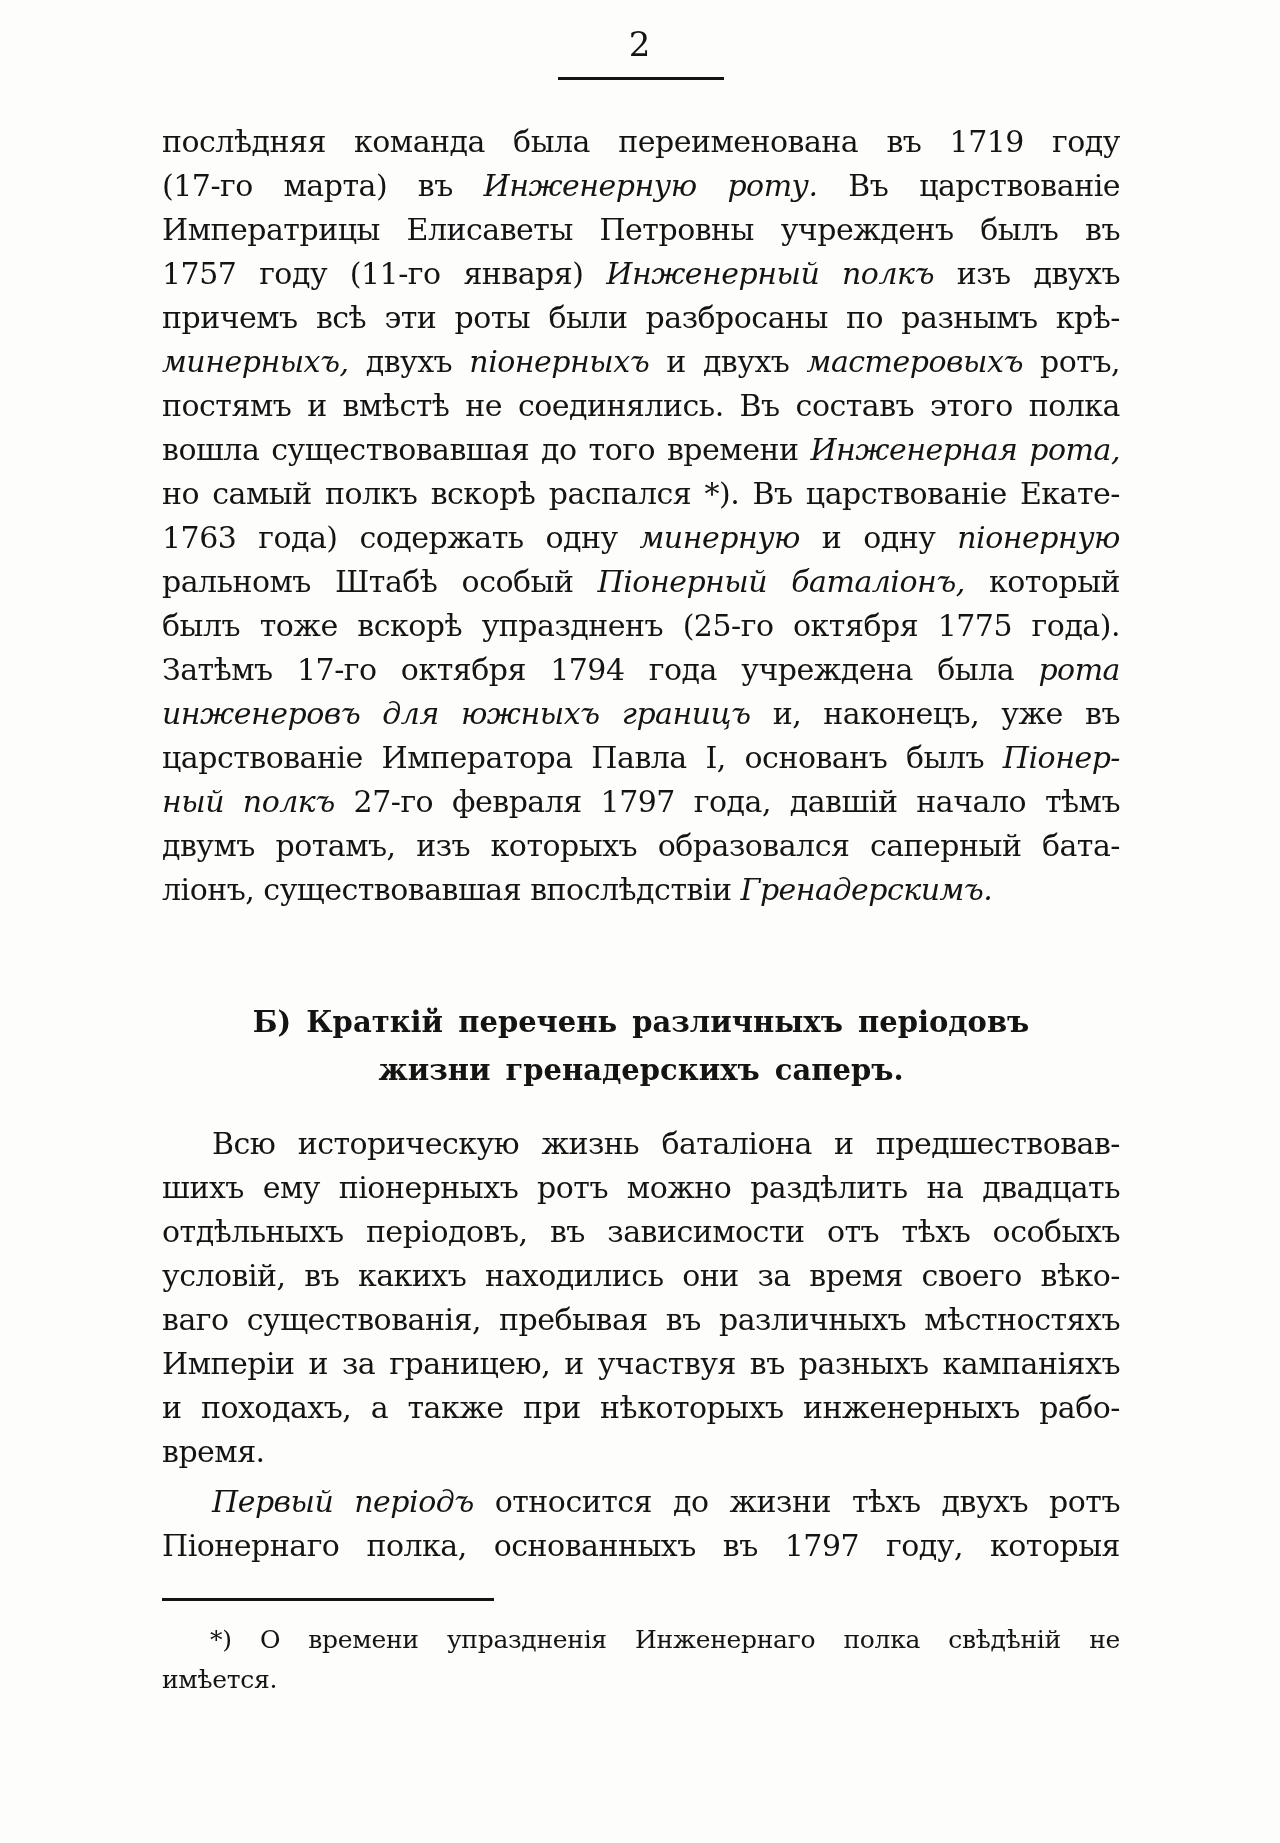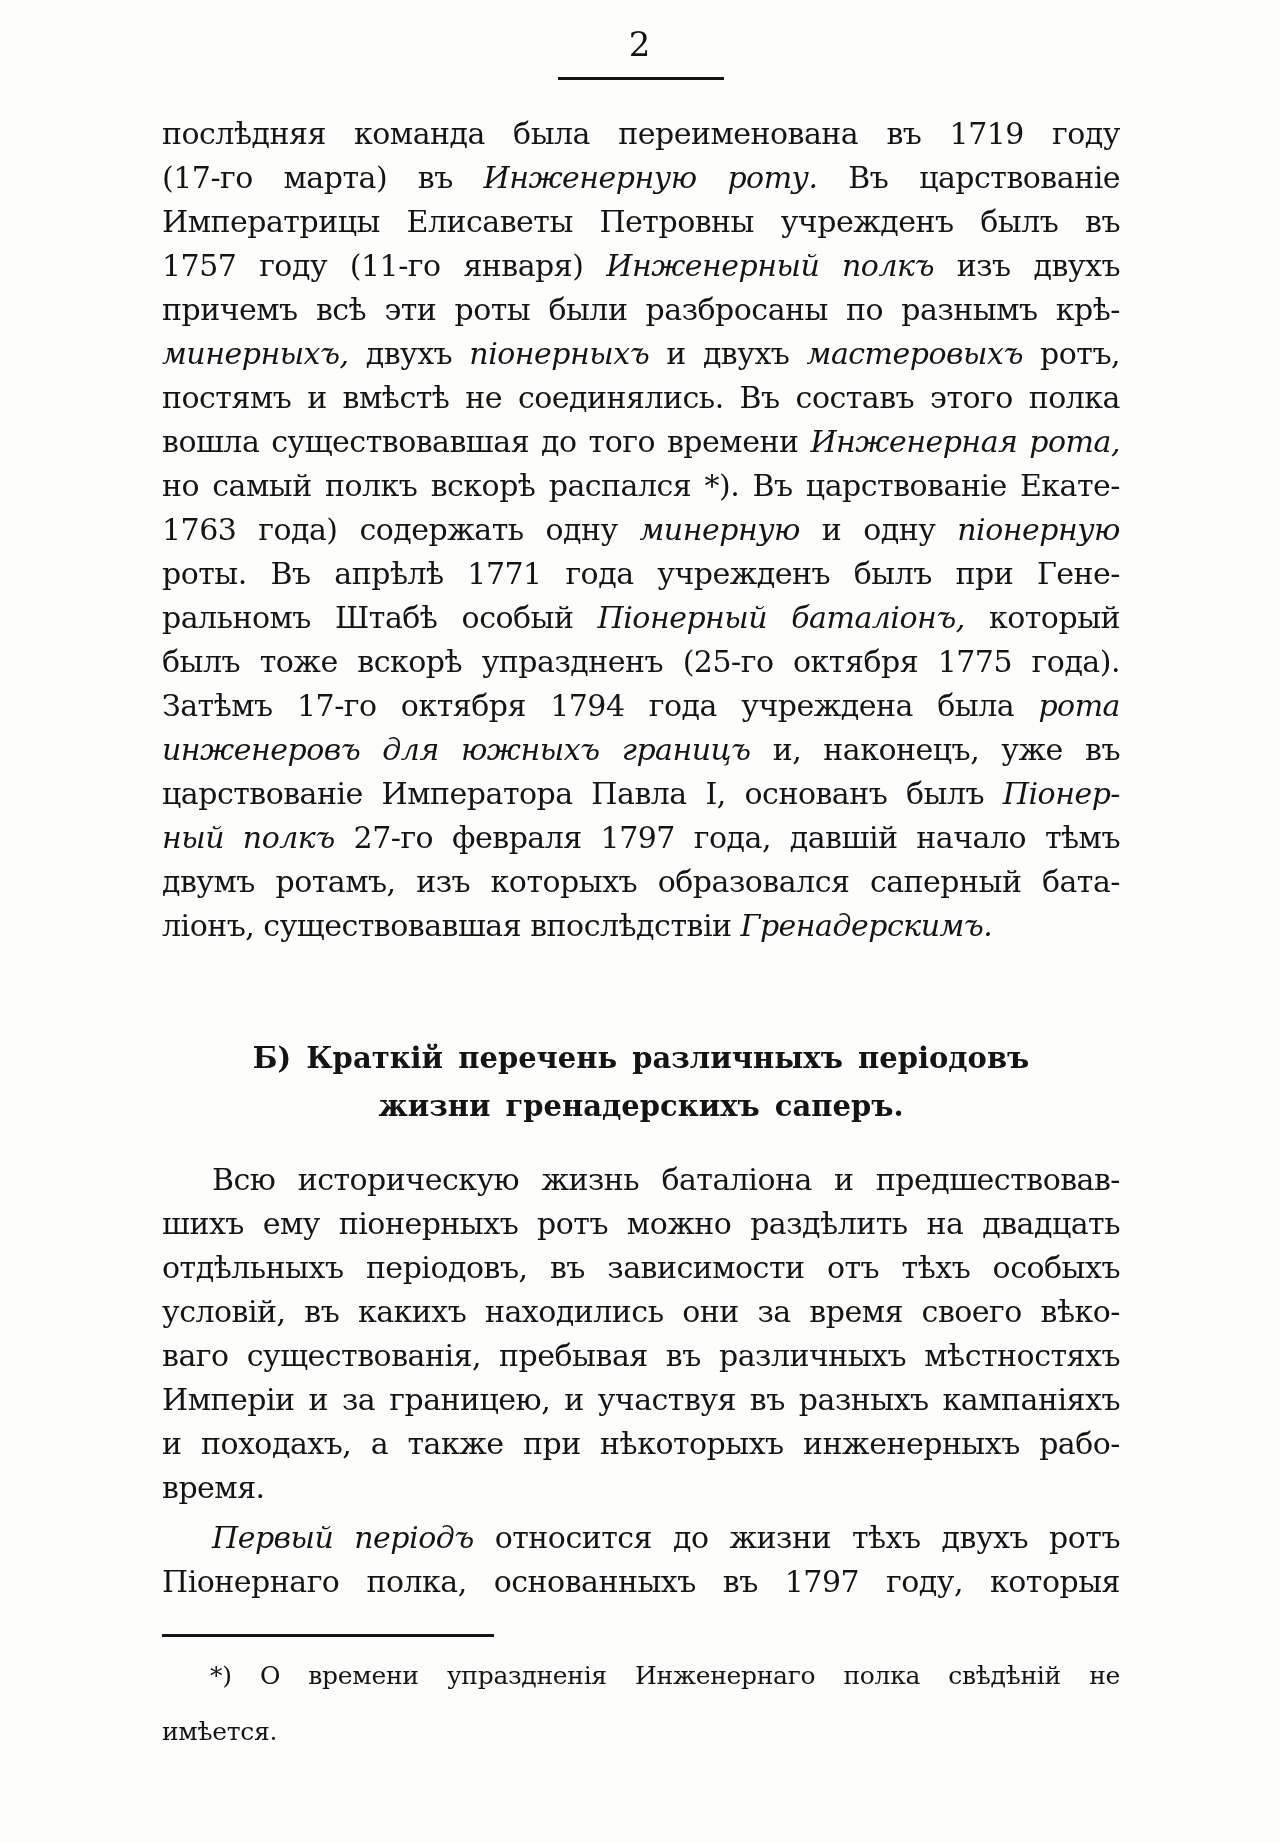--- a/index.html
+++ b/index.html
@@ -23,21 +23,21 @@
     letter-spacing: 1px;
   }
   .head-rule {
     position: absolute;
     top: 77px; left: 558px;
     width: 166px; height: 3px;
     background: var(--ink, #141414);
   }
   .column {
     position: absolute;
-    left: 162px; top: 112px;
+    left: 162px; top: 120px;
     width: 958px;
   }
   .para {
     font-size: 30px;
     line-height: 44px;
     letter-spacing: -0.5px;
   }
   .tline { height: 44px; overflow: hidden; white-space: normal; }
   .tline.j { text-align: justify; text-align-last: justify; text-justify: inter-word; }
   .tline.ind { text-indent: 50px; }
@@ -60,21 +60,21 @@
     margin-top: 30px;
     width: 332px; height: 3px;
     background: var(--ink, #141414);
   }
   .footnote {
     margin-top: 19px;
     font-size: 25px;
     line-height: 40px;
     letter-spacing: -0.3px;
   }
-  .footnote .tline { height: 40px; margin-top: 16px; }
+  .footnote .tline { height: 40px; }
   .footnote .tline.ind { text-indent: 48px; }
 </style>
 </head>
 <body>
 
 <div class="page" style="--paper: #fdfdfc; --ink: #141414;">
   <div class="page-number">2</div>
   <div class="head-rule"></div>
 
   <div class="column">
@@ -82,21 +82,20 @@
         <div class="tline j"><span>послѣдняя команда была переименована въ 1719 году</span></div>
         <div class="tline j"><span>(17-го марта) въ </span><span class="em">Инженерную роту.</span><span> Въ царствованіе</span></div>
         <div class="tline j"><span>Императрицы Елисаветы Петровны учрежденъ былъ въ</span></div>
         <div class="tline j"><span>1757 году (11-го января) </span><span class="em">Инженерный полкъ</span><span> изъ двухъ</span></div>
         <div class="tline j"><span>причемъ всѣ эти роты были разбросаны по разнымъ крѣ-</span></div>
         <div class="tline j"><span class="em">минерныхъ,</span><span> двухъ </span><span class="em">піонерныхъ</span><span> и двухъ </span><span class="em">мастеровыхъ</span><span> ротъ,</span></div>
         <div class="tline j"><span>постямъ и вмѣстѣ не соединялись. Въ составъ этого полка</span></div>
         <div class="tline j"><span>вошла существовавшая до того времени </span><span class="em">Инженерная рота,</span></div>
         <div class="tline j"><span>но самый полкъ вскорѣ распался *). Въ царствованіе Екате-</span></div>
         <div class="tline j"><span>1763 года) содержать одну </span><span class="em">минерную</span><span> и одну </span><span class="em">піонерную</span></div>
-        <div class="tline j"><span>роты. Въ апрѣлѣ 1771 года учрежденъ былъ при Гене-</span></div>
         <div class="tline j"><span>ральномъ Штабѣ особый </span><span class="em">Піонерный баталіонъ,</span><span> который</span></div>
         <div class="tline j"><span>былъ тоже вскорѣ упраздненъ (25-го октября 1775 года).</span></div>
         <div class="tline j"><span>Затѣмъ 17-го октября 1794 года учреждена была </span><span class="em">рота</span></div>
         <div class="tline j"><span class="em">инженеровъ для южныхъ границъ</span><span> и, наконецъ, уже въ</span></div>
         <div class="tline j"><span>царствованіе Императора Павла I, основанъ былъ </span><span class="em">Піонер-</span></div>
         <div class="tline j"><span class="em">ный полкъ</span><span> 27-го февраля 1797 года, давшій начало тѣмъ</span></div>
         <div class="tline j"><span>двумъ ротамъ, изъ которыхъ образовался саперный бата-</span></div>
         <div class="tline"><span>ліонъ, существовавшая впослѣдствіи </span><span class="em">Гренадерскимъ.</span></div>
       </div>
     <div class="heading">

